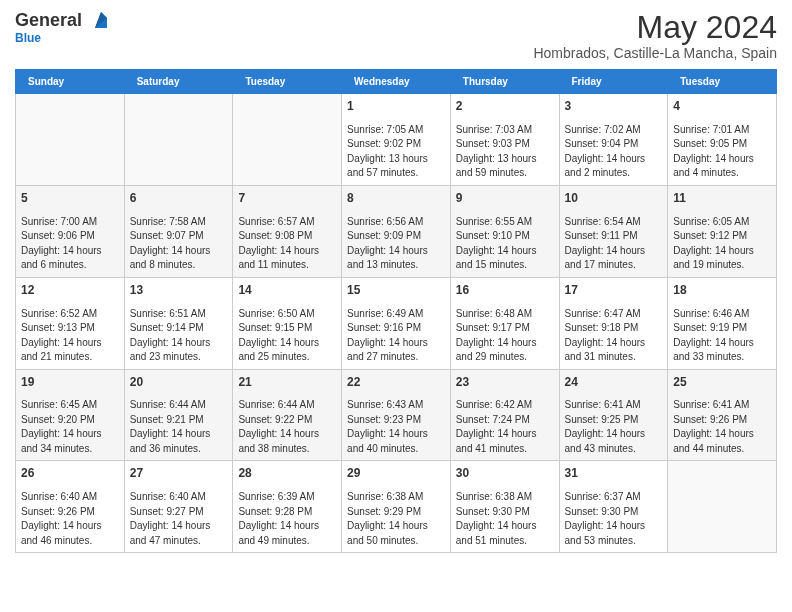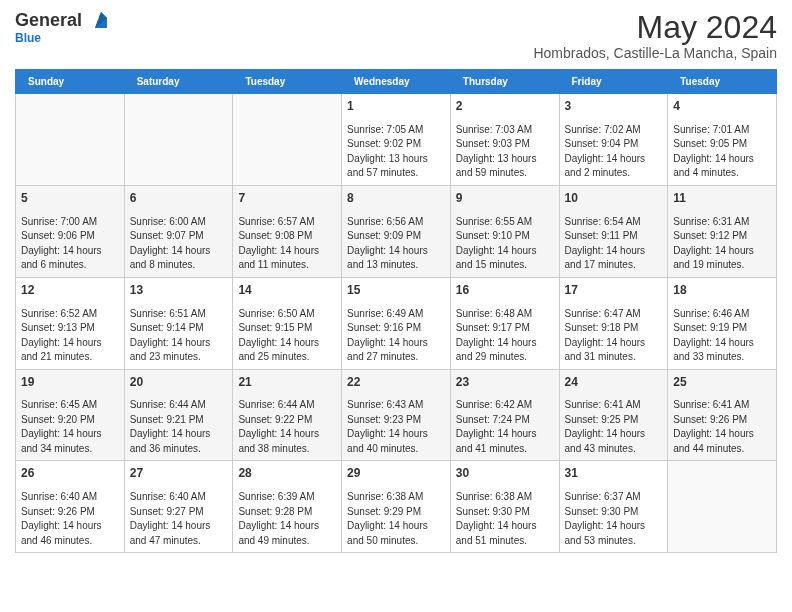--- a/index.html
+++ b/index.html
@@ -152,21 +152,21 @@
       <tr>
         <td>
           <span class="day-number">5</span>
           <div class="day-info">Sunrise: 7:00 AM
 Sunset: 9:06 PM
 Daylight: 14 hours
 and 6 minutes.</div>
         </td>
         <td>
           <span class="day-number">6</span>
-          <div class="day-info">Sunrise: 6:00 AM
+          <div class="day-info">Sunrise: 7:58 AM
 Sunset: 9:07 PM
 Daylight: 14 hours
 and 8 minutes.</div>
         </td>
         <td>
           <span class="day-number">7</span>
           <div class="day-info">Sunrise: 6:57 AM
 Sunset: 9:08 PM
 Daylight: 14 hours
 and 11 minutes.</div>
@@ -187,21 +187,21 @@
         </td>
         <td>
           <span class="day-number">10</span>
           <div class="day-info">Sunrise: 6:54 AM
 Sunset: 9:11 PM
 Daylight: 14 hours
 and 17 minutes.</div>
         </td>
         <td>
           <span class="day-number">11</span>
-          <div class="day-info">Sunrise: 6:31 AM
+          <div class="day-info">Sunrise: 6:05 AM
 Sunset: 9:12 PM
 Daylight: 14 hours
 and 19 minutes.</div>
         </td>
       </tr>
       <tr>
         <td>
           <span class="day-number">12</span>
           <div class="day-info">Sunrise: 6:52 AM
 Sunset: 9:13 PM

